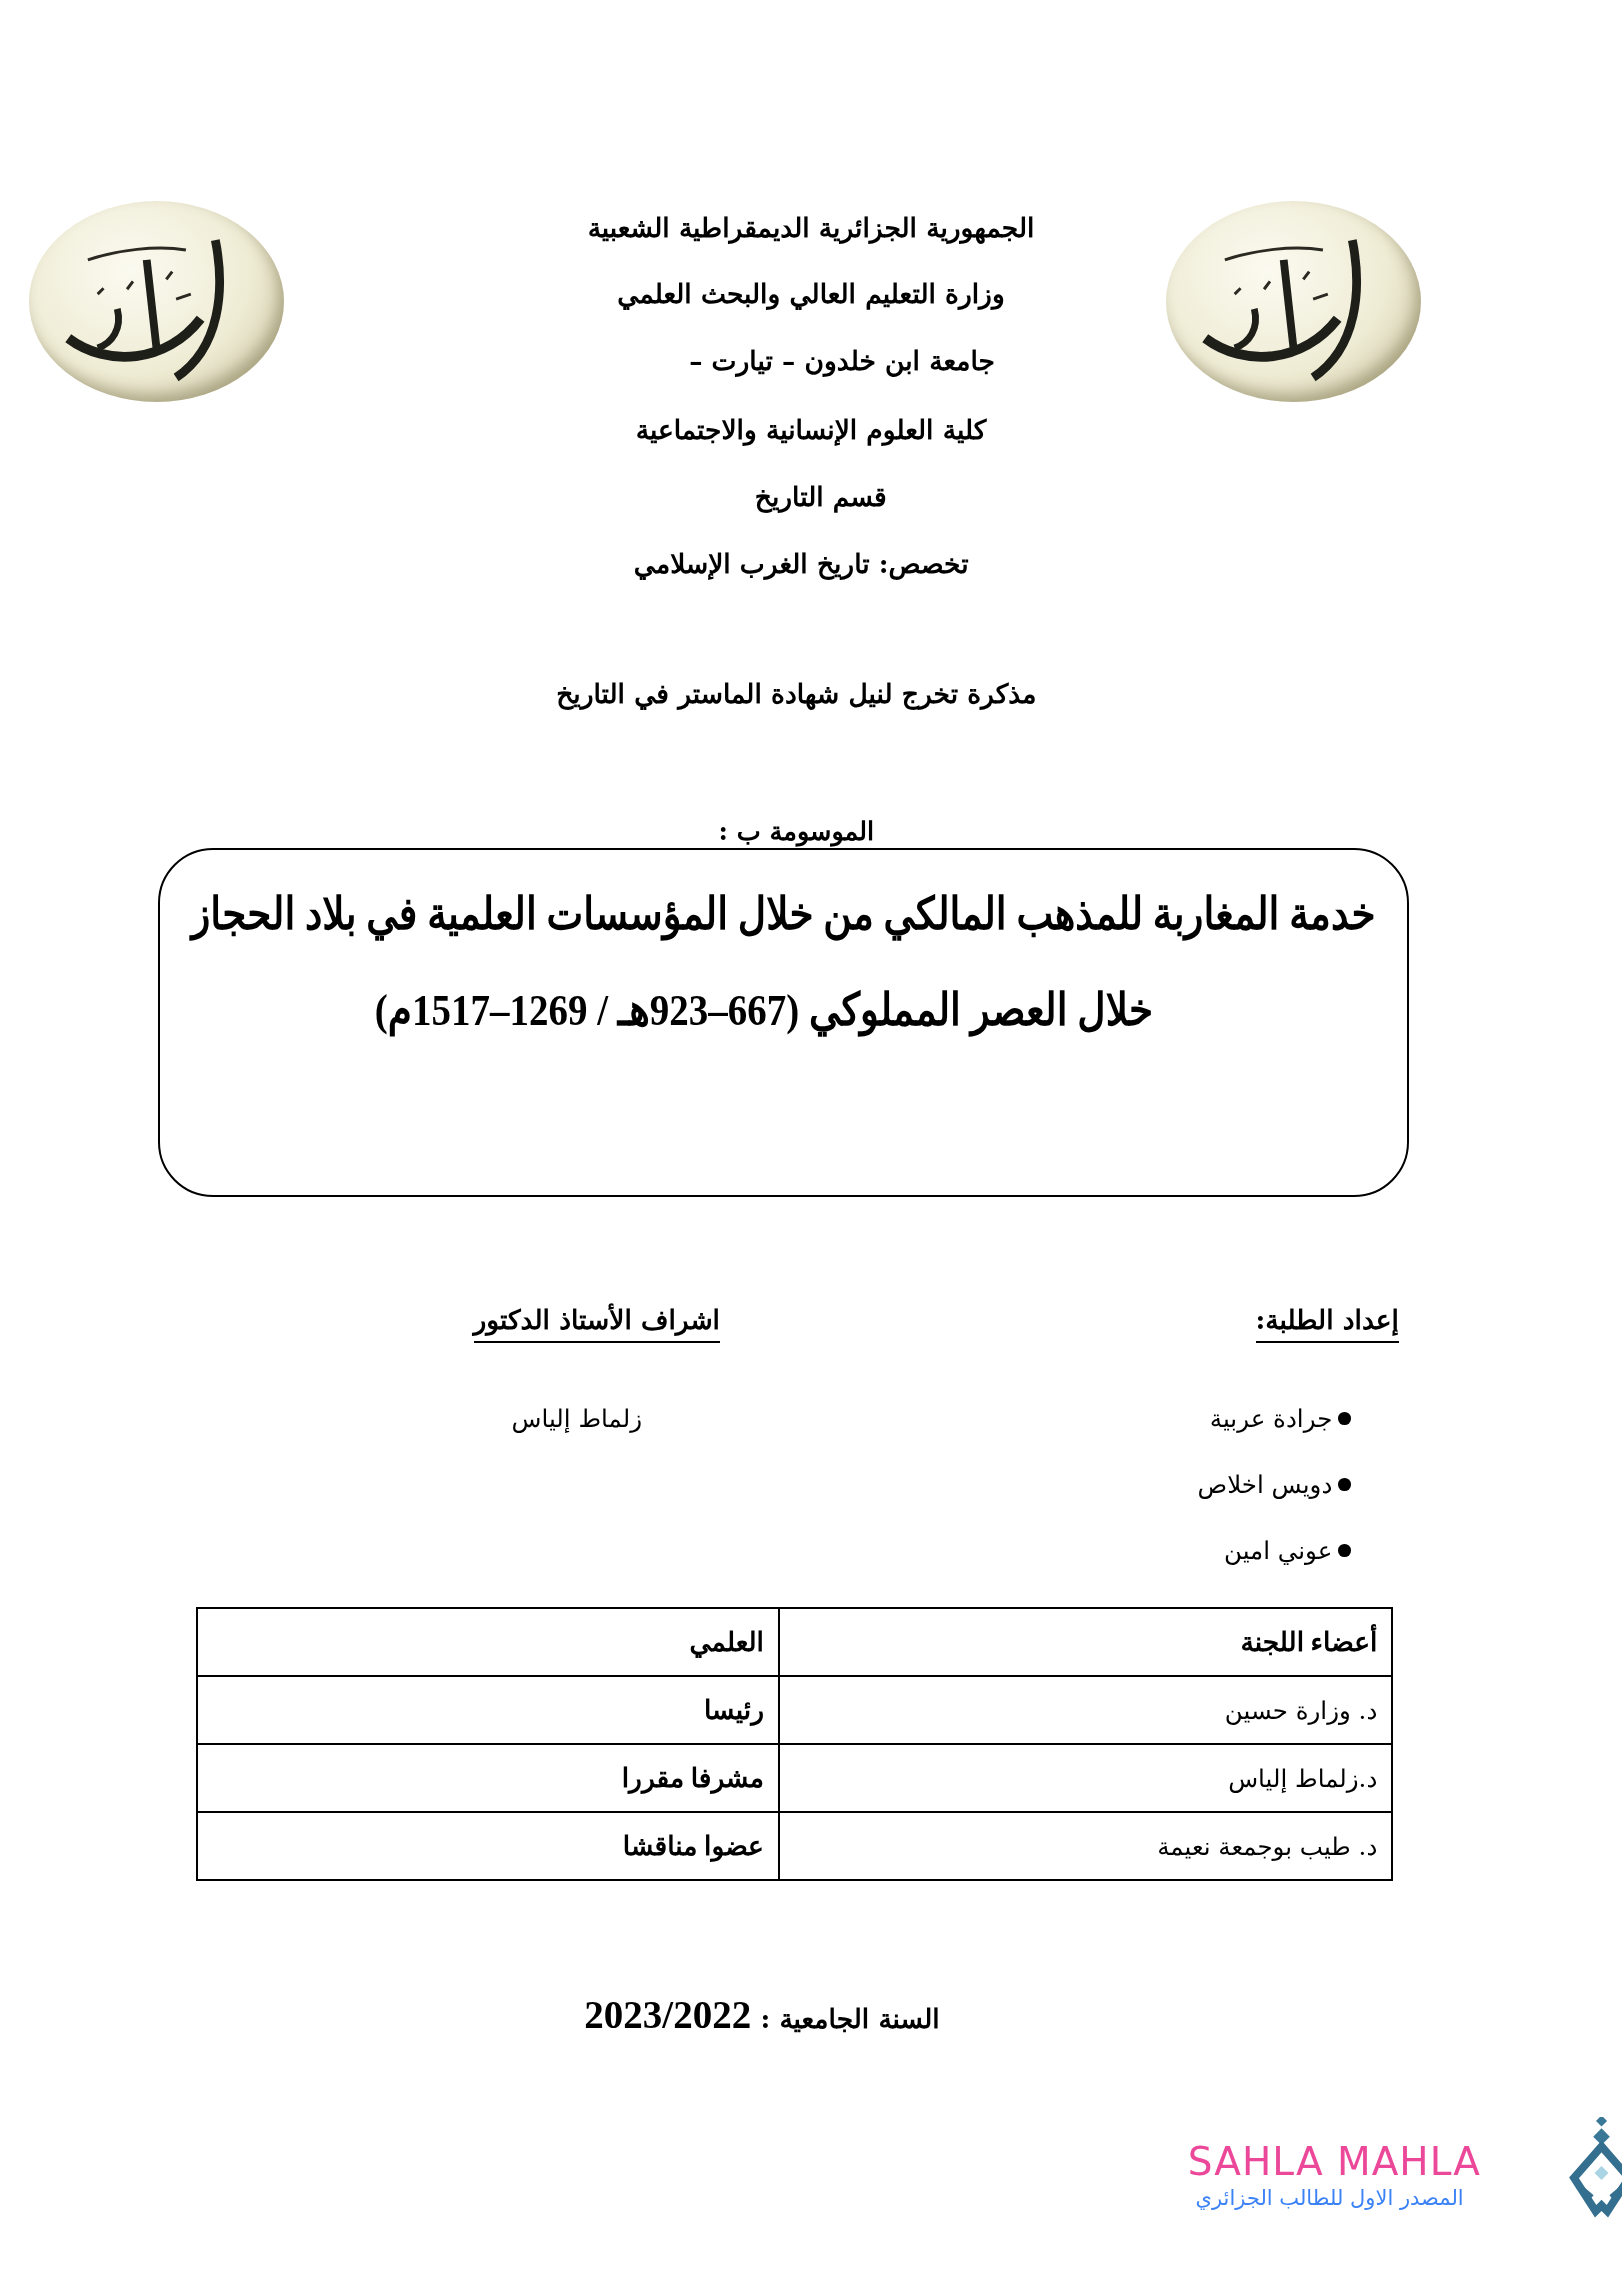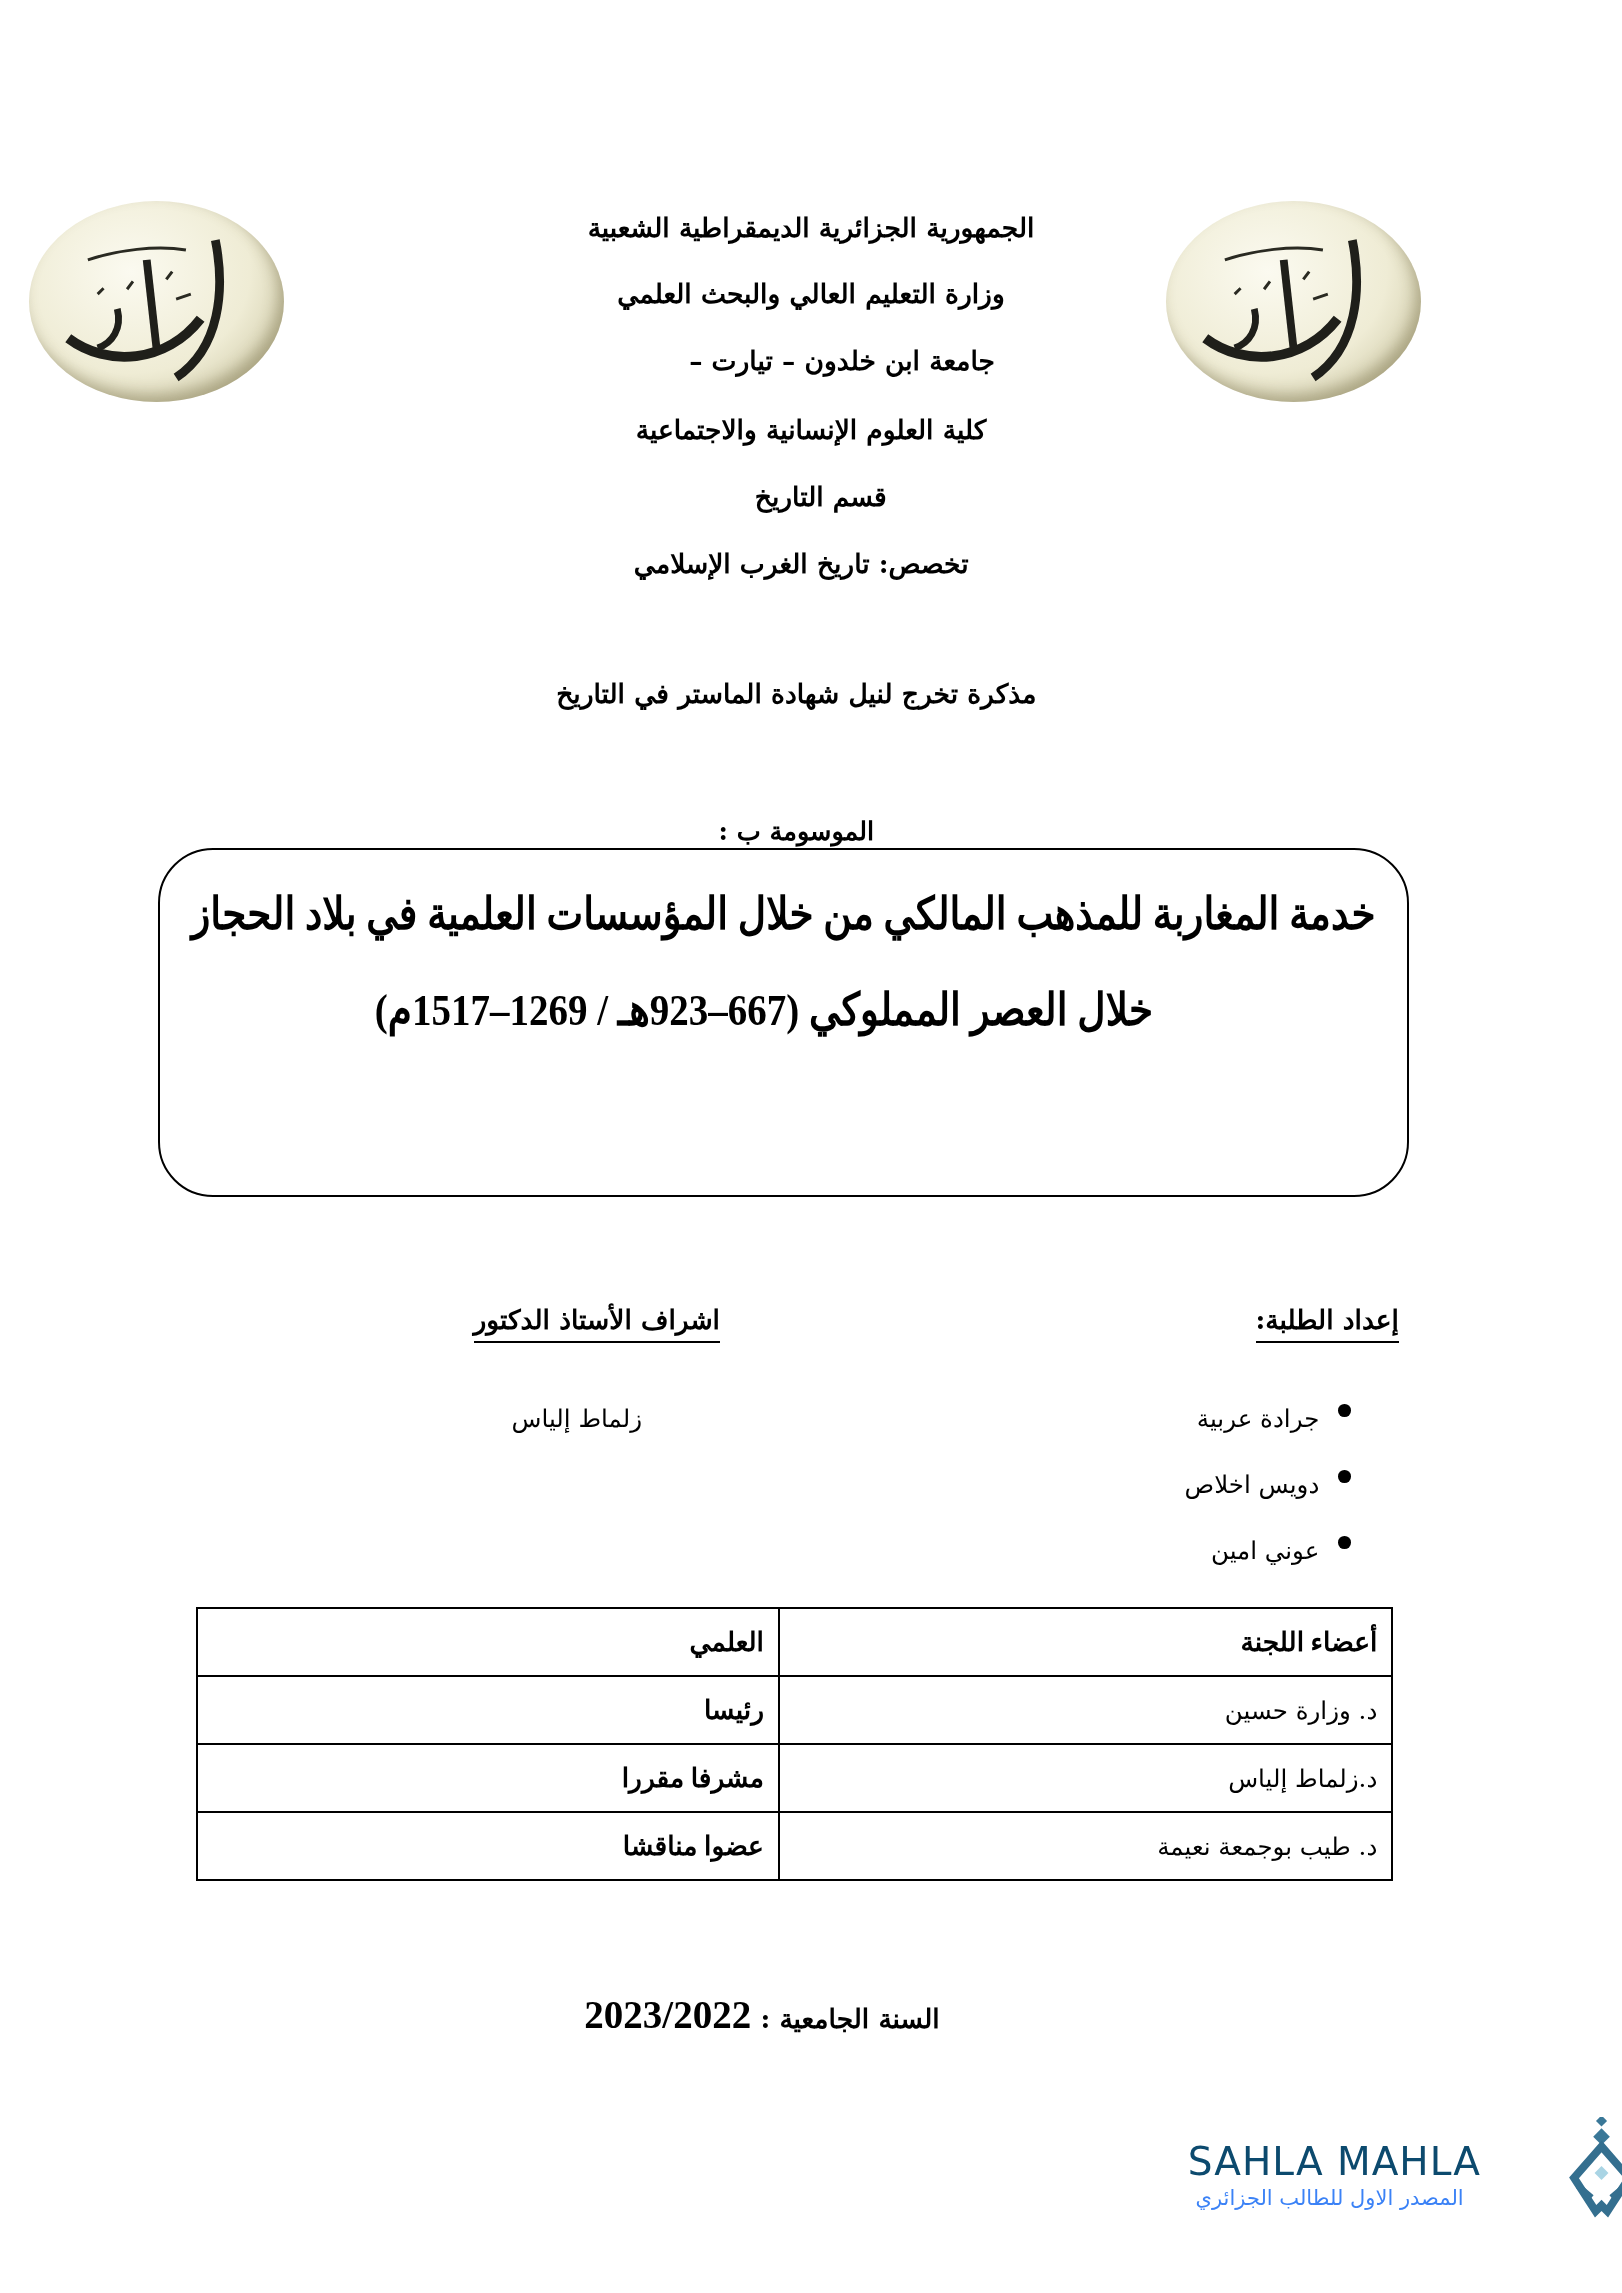--- a/index.html
+++ b/index.html
@@ -30,21 +30,21 @@
       font-family: "Liberation Serif", serif; font-weight: bold; font-size: 39px;
       transform: scaleY(1.15);
     }
     
     .heading-u {
       position: absolute; direction: rtl; font-weight: bold; font-size: 26.5px;
       border-bottom: 2.9px solid #000; padding-bottom: 5.9px; white-space: nowrap;
     }
     .student {
       position: absolute; direction: rtl; font-size: 24.5px; white-space: nowrap;
-      display: flex; gap: 19px; right: 271px;
+      display: flex; align-items: center; gap: 6px; right: 271px;
     }
     .bullet { width: 12.7px; height: 12.7px; background: #000; border-radius: 50%; display: inline-block; }
     .supervisor-name { position: absolute; direction: rtl; font-size: 24.5px; white-space: nowrap; }
     
     table.committee {
       position: absolute; left: 196px; top: 1607px; width: 1197px; border-collapse: collapse;
       direction: rtl;
     }
     table.committee td {
       border: 2.9px solid #000; height: 66px; padding: 0 13.7px; vertical-align: middle;
@@ -55,21 +55,21 @@
     
     .year {
       position: absolute; left: 0; width: 1622px; text-align: center; top: 1992px;
       direction: rtl; font-weight: bold; font-size: 26.5px;
     }
     .year .num { font-family: "Liberation Serif", serif; font-size: 39px; font-weight: bold; }
     
     .watermark { position: absolute; left: 1176px; top: 2117px; width: 412px; height: 108px; }
     .wm-text {
       position: absolute; left: 11.8px; top: 21.6px; font-family: "DejaVu Sans", sans-serif;
-      font-size: 39px; color: #0c4a6e; letter-spacing: 1px; white-space: nowrap;
+      font-size: 39px; color: #ec4899; letter-spacing: 1px; white-space: nowrap;
     }
     .wm-sub {
       position: absolute; left: 19.6px; top: 69px; font-family: "DejaVu Sans", sans-serif;
       font-size: 21px; color: #3b82f6; direction: rtl; white-space: nowrap;
     }
     .wm-icon { position: absolute; left: 392px; top: 0; }
   </style>
 </head>
 <body>
 

